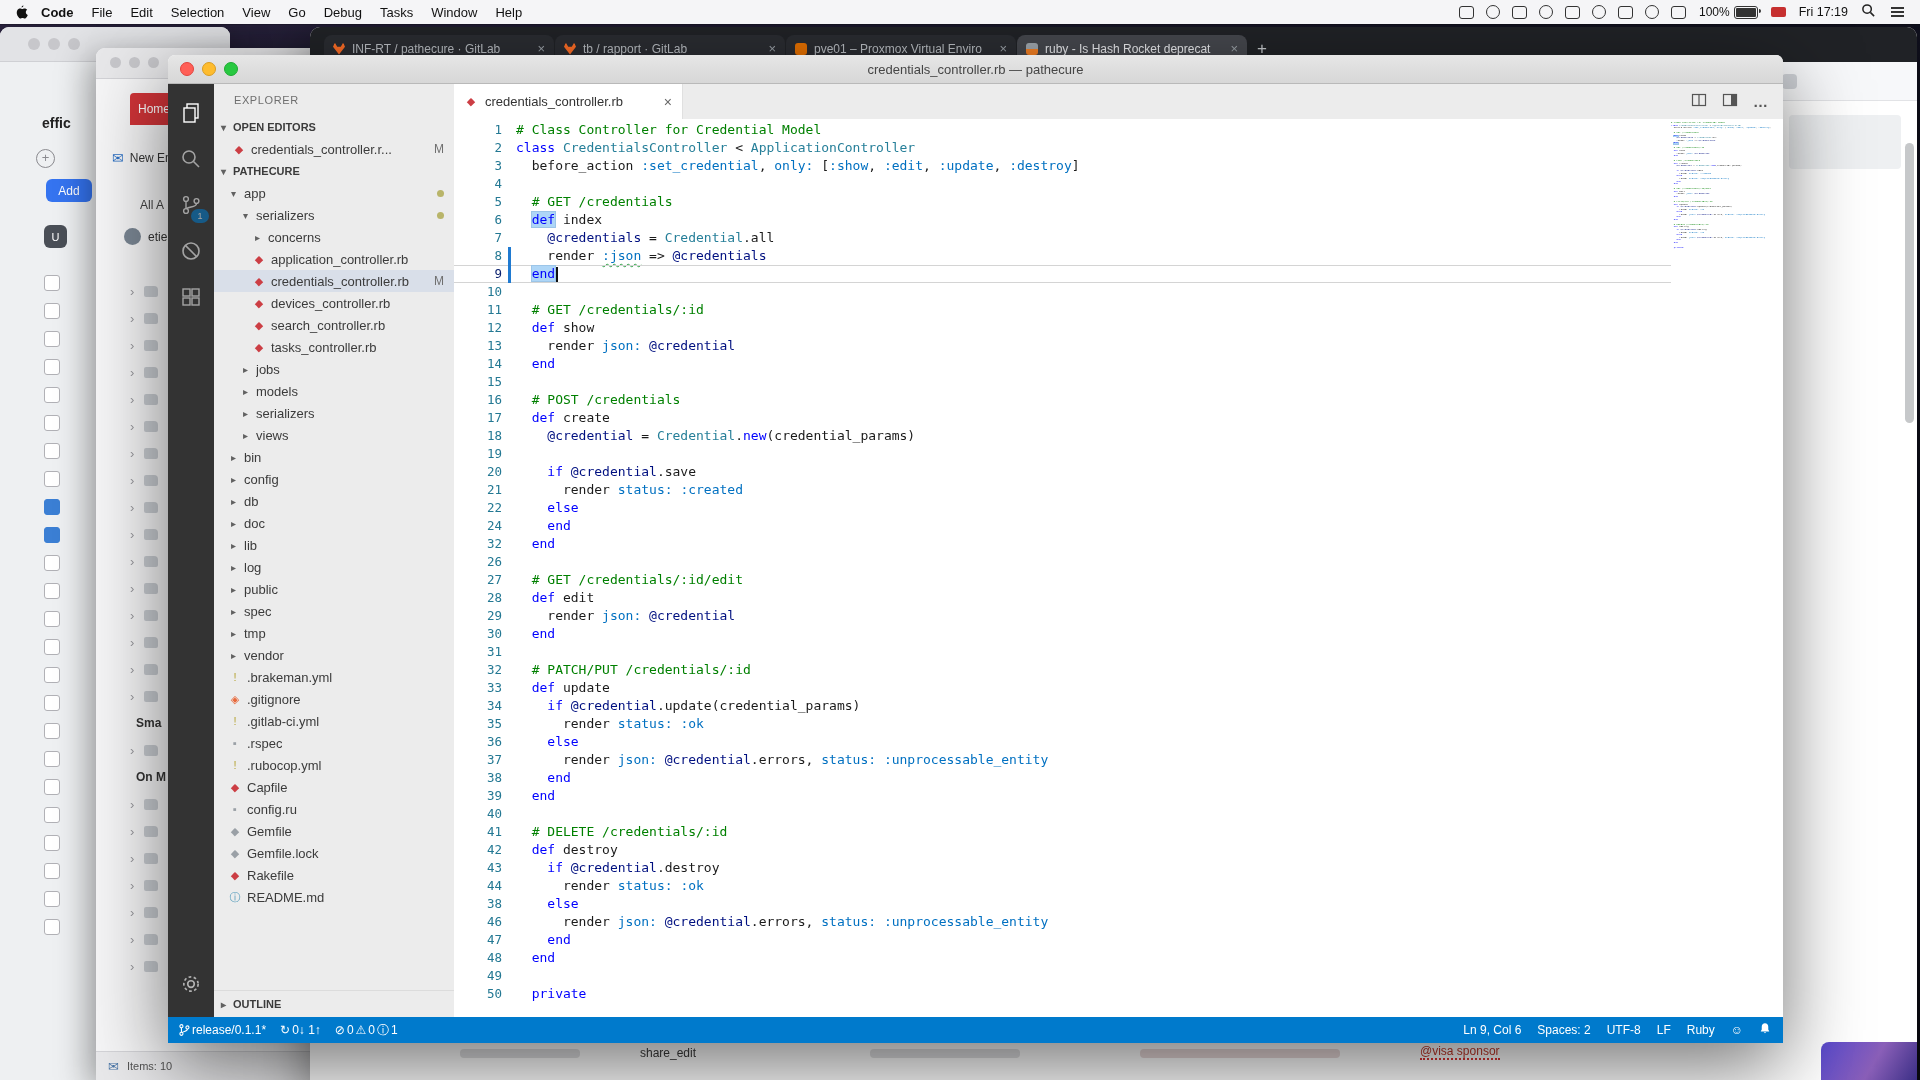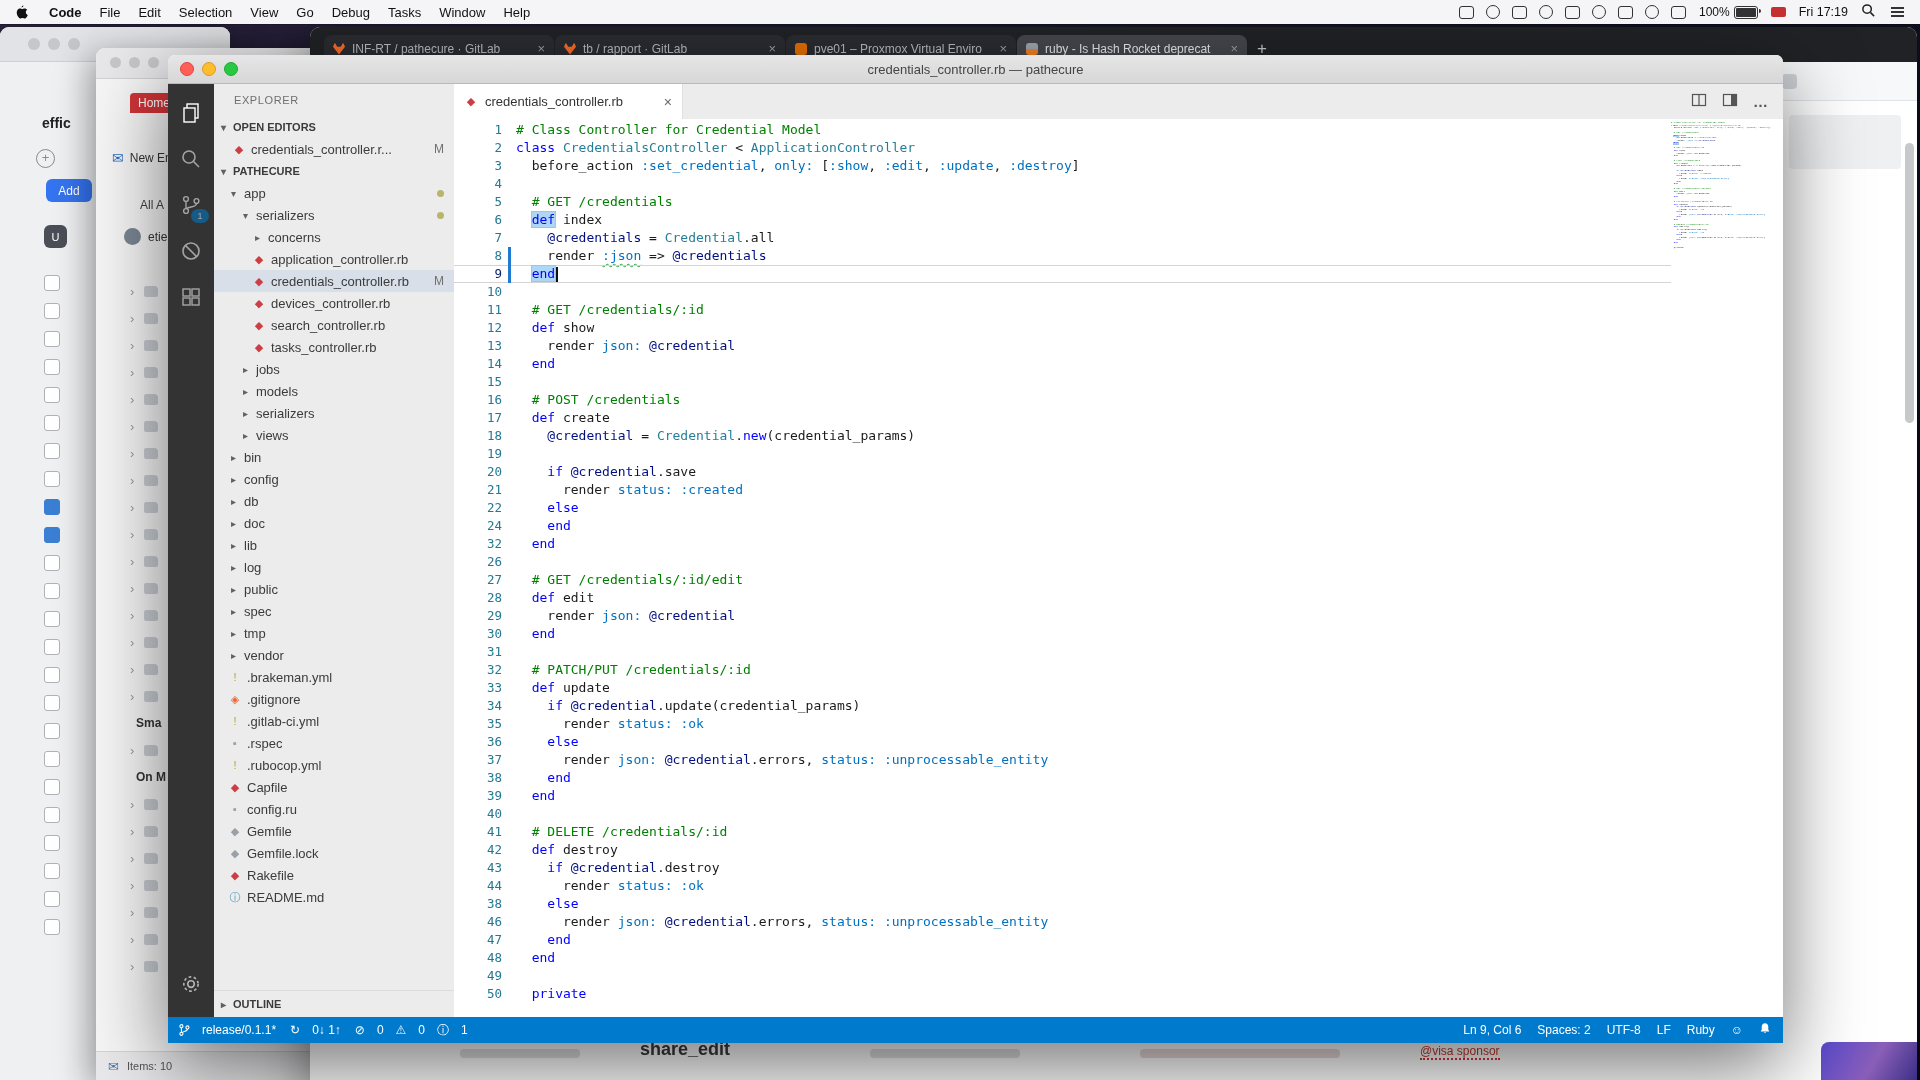--- a/index.html
+++ b/index.html
@@ -4,21 +4,21 @@
 <style>
   html,body{margin:0;padding:0}
   body{width:1920px;height:1080px;overflow:hidden;position:relative;
        font-family:"Liberation Sans",sans-serif;background:#0e0e16;-webkit-font-smoothing:antialiased}
 
   
   .desktop{position:absolute;inset:0;background:linear-gradient(135deg,#2b2440 0%,#131322 55%,#0b0b14 100%)}
 
   
   .menubar{position:absolute;top:0;left:0;right:0;height:24px;background:#f5f5f7;z-index:50;
-           display:flex;align-items:center;padding:0 14px;gap:8px;font-size:13px;color:#111;
+           display:flex;align-items:center;padding:0 14px;gap:0;font-size:13px;color:#111;
            box-shadow:0 1px 0 rgba(0,0,0,.18)}
   .apple{display:flex;align-items:center;margin-right:4px}
   .menus{display:flex;align-items:center}
   .menu-item{padding:0 9px;white-space:nowrap}
   .menu-item.app-name{font-weight:bold}
   .menubar-right{margin-left:auto;display:flex;align-items:center;gap:13px}
   .micons{display:flex;align-items:center;gap:12px}
   .mb-ic{width:13px;height:11px;border:1.5px solid #333;border-radius:3px;display:inline-block}
   .mb-ic.rnd{border-radius:50%;width:12px;height:12px}
   .mb-batt{display:flex;align-items:center;gap:4px;font-size:12px}
@@ -46,21 +46,21 @@
   .p-row{height:28px;display:flex;align-items:center;padding-left:44px}
   .p-check{width:14px;height:14px;border:1.5px solid #b1b1b6;border-radius:3px;background:#fff}
   .p-check.filled{background:#3b7fd4;border-color:#3b7fd4}
 
   
   .mail{position:absolute;left:96px;top:48px;width:260px;height:1032px;background:#f6f6f7;z-index:8;
         border-radius:9px 9px 0 0;box-shadow:-6px 8px 34px rgba(0,0,0,.38)}
   .mail .mtitle{height:30px;background:#e8e8ea;border-bottom:1px solid #d2d2d6;border-radius:9px 9px 0 0;position:relative}
   .mail .gray-dots{left:14px;top:9px}
   .mail .gray-dots i{width:11px;height:11px}
-  .home-tab{position:absolute;left:34px;top:45px;width:48px;height:20px;background:#d13438;color:#fff;font-size:12px;
+  .home-tab{position:absolute;left:34px;top:45px;width:48px;height:32px;background:#d13438;color:#fff;font-size:12px;
             display:flex;align-items:center;justify-content:center;border-radius:4px 4px 0 0;overflow:hidden}
   .new-email{position:absolute;left:16px;top:102px;display:flex;align-items:center;gap:6px;font-size:12px;color:#333;white-space:nowrap}
   .ne-env{color:#2b6fc4;font-size:14px}
   .all-label{position:absolute;left:44px;top:150px;font-size:12px;font-weight:normal;color:#444;white-space:nowrap}
   .account-row{position:absolute;left:28px;top:180px;display:flex;align-items:center;gap:7px;font-size:12px;color:#333}
   .m-avatar{width:17px;height:17px;border-radius:50%;background:#7b8794;display:inline-block}
   .mail-list{position:absolute;left:0;top:230px;right:0}
   .m-row{height:27px;display:flex;align-items:center;gap:10px;padding-left:34px}
   .m-chev{color:#9a9a9e;font-size:13px}
   .m-ficon{width:14px;height:11px;background:#c9cdd2;border-radius:2px 4px 2px 2px;display:inline-block}
@@ -83,21 +83,21 @@
   .fav.stackoverflow{background:linear-gradient(180deg,#9fa6ad 0 52%,#f48024 52% 100%)}
   .btab-label{white-space:nowrap;overflow:hidden;flex:1}
   .btab-x{flex:none;color:#9aa0a6;font-size:13px}
   .newtab{width:28px;height:27px;display:flex;align-items:center;justify-content:center;color:#c6c9cd;font-size:17px}
   .toolbar{height:38px;background:#f7f8fa;border-bottom:1px solid #e2e3e6;flex:none;
            display:flex;align-items:center;justify-content:flex-end;gap:15px;padding-right:120px}
   .tb-ic{width:15px;height:15px;border-radius:4px;background:#d0d3d8;display:inline-block}
   .content{flex:1;position:relative;background:#fff}
   .c-block{position:absolute;right:16px;top:14px;width:112px;height:54px;background:#eef0f2;border-radius:4px}
   .scrollthumb{position:absolute;right:3px;top:42px;width:9px;height:280px;background:#c6c8ca;border-radius:5px}
-  .share-edit{position:absolute;left:330px;bottom:20px;font-weight:bold;font-size:18px;color:#3a3a3a;white-space:nowrap}
+  .share-edit{position:absolute;left:330px;bottom:20px;font-weight:normal;font-size:12px;color:#3a3a3a;white-space:nowrap}
   .pbar{position:absolute;bottom:22px;height:9px;background:#e0e0e2;border-radius:4px}
   .pbar.b1{left:150px;width:120px}
   .pbar.b2{left:560px;width:150px}
   .pbar.b3{left:830px;width:200px;background:#e8d9d9}
   .sponsor{position:absolute;left:1110px;bottom:20px;font-size:12px;color:#c0392b;border-bottom:2px dotted #d33;white-space:nowrap}
   .page-img{position:absolute;right:0;bottom:0;width:96px;height:38px;border-radius:8px 0 0 0;
             background:linear-gradient(120deg,#5a4bd0,#8a5fb8 55%,#3b2f86)}
 
   
   .vscode{position:absolute;left:168px;top:55px;width:1615px;height:988px;z-index:20;display:flex;flex-direction:column;
@@ -159,21 +159,21 @@
   .tk-e{color:#0070c1;text-decoration:underline wavy #2e9f44;text-decoration-thickness:1px;text-underline-offset:3px}
   .tk-h{color:#0000ff;background:#aed6f7;box-shadow:0 0 0 1px #9cc5e8}
   .cursor{display:inline-block;width:2px;height:15px;background:#111;vertical-align:middle;margin-left:1px}
 
   .minimap{width:112px;flex:none;overflow:hidden;padding-top:3px;font-family:"DejaVu Sans Mono","Liberation Mono",monospace}
   .mline{height:2.55px;line-height:2.55px;font-size:2.3px;white-space:pre;overflow:hidden}
 
   .statusbar{height:26px;flex:none;background:#007acc;color:#fff;display:flex;align-items:center;gap:16px;
              padding:0 12px 0 10px;font-size:12px;white-space:nowrap}
   .sb-group{display:flex;align-items:center;gap:14px}
-  .sb-item{display:flex;align-items:center;gap:12px}
+  .sb-item{display:flex;align-items:center;gap:2px}
   .sb-ic{font-size:12px}
   .sb-right{margin-left:auto;display:flex;align-items:center;gap:16px}
 </style>
 </head>
 <body>
 
 <div class="desktop"></div>
 
 <div class="planner">
   <div class="ptitle">

